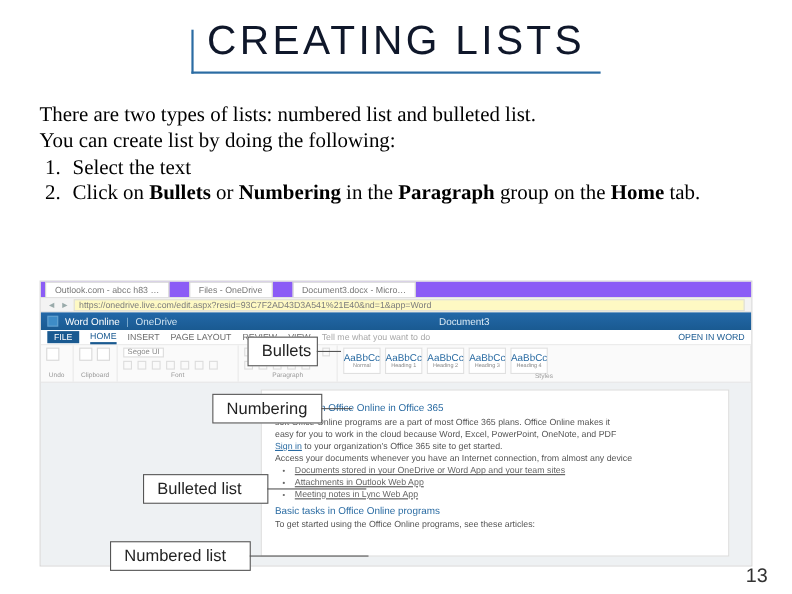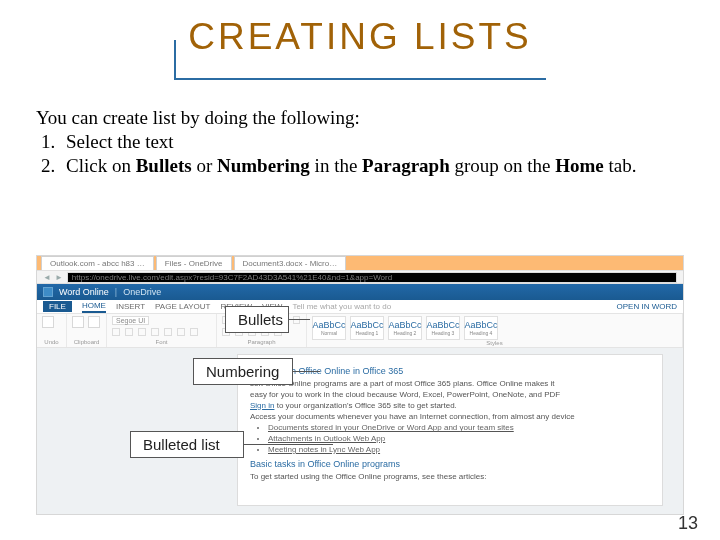--- a/index.html
+++ b/index.html
@@ -1,42 +1,42 @@
 <!DOCTYPE html>
 <html><head>
 <meta charset="utf-8">
 <style>
   * { box-sizing: border-box; margin: 0; padding: 0; }
   html, body { width: 720px; height: 540px; font-family: "Times New Roman", serif; background: #fff; overflow: hidden; }
   .slide { width: 720px; height: 540px; position: relative; background: #fff; }
 
   .title-wrap { padding-top: 16px; text-align: center; }
   .title-bar {
-    display: inline-block; position: relative; padding: 0 14px 20px 14px;
-    color: #a16207; letter-spacing: 3px; font-family: Arial, Helvetica, sans-serif;
+    display: inline-block; position: relative; padding: 0 14px 7px 14px;
+    color: #0f172a; letter-spacing: 3px; font-family: Arial, Helvetica, sans-serif;
     font-weight: 400; font-size: 37px;
   }
   .title-underline { position: absolute; left: 0; right: 0; bottom: -2px; height: 2px; background: #2b6ca3; }
   .title-tick { position: absolute; left: 0; bottom: -2px; width: 2px; height: 40px; background: #2b6ca3; }
 
   .body { padding: 28px 36px 0 36px; font-size: 19px; line-height: 1.25; color: #000; }
   .body p { margin-bottom: 0; }
   .body ol { padding-left: 24px; }
   .body li { padding-left: 6px; }
 
   .shot {
     position: absolute; left: 36px; right: 36px; top: 255px; height: 260px;
     border: 1px solid #d7d7d7; background: #fafafa; overflow: hidden;
     font-family: "Segoe UI", Arial, sans-serif;
   }
-  .browser-tabs { height: 14px; background: #fdba74; display: flex; font-size: 8px; align-items: center; gap: 2px; padding-left: 4px; }
+  .browser-tabs { height: 14px; background: #8b5cf6; display: flex; font-size: 8px; align-items: center; gap: 18px; padding-left: 4px; }
   .browser-tabs .tab { background: #fff; padding: 2px 8px; border: 1px solid #d0d0d0; border-bottom: none; color: #777; }
   .addr { height: 14px; background: #f3f3f3; border-top: 1px solid #e0e0e0; border-bottom: 1px solid #e0e0e0; display: flex; align-items: center; font-size: 8px; color: #888; padding: 0 6px; gap: 4px; }
   .addr .nav { color: #9aa; }
-  .addr .url { flex: 1; background: #000000; border: 1px solid #dcdcdc; padding: 0 4px; color: #7c7c7c; }
+  .addr .url { flex: 1; background: #fef9c3; border: 1px solid #dcdcdc; padding: 0 4px; color: #7c7c7c; }
 
   .brand { height: 16px; background: linear-gradient(#2268a8,#1a5a91); display: flex; align-items: center; font-size: 9px; color: #fff; padding: 0 6px; gap: 6px; }
   .brand .wo-icon { width: 10px; height: 10px; background:#3e8cc7; border:1px solid #fff3; }
   .brand .sep { color: #8fb9d8; }
   .brand .drive { color:#cfe3f1; }
   .brand .doc { flex:1; text-align:center; color:#dbeaf5; }
 
   .ribbon-tabs { height: 14px; background:#fff; border-bottom:1px solid #e4e4e4; display:flex; gap:10px; align-items:center; font-size:8px; padding:0 6px; color:#6b6b6b; }
   .ribbon-tabs .file { background:#1a5a91; color:#fff; padding:1px 6px; }
   .ribbon-tabs .active { color:#1a5a91; border-bottom:2px solid #1a5a91; padding-bottom:1px; }
@@ -78,20 +78,21 @@
 
   <div class="title-wrap">
     <div class="title-bar">
       <span>CREATING LISTS</span>
       <span class="title-underline"></span>
       <span class="title-tick"></span>
     </div>
   </div>
 
   <div class="body">
+    <p>There are two types of lists: numbered list and bulleted list.</p>
     <p>You can create list by doing the following:</p>
     <ol style="list-style-type: decimal;">
       <li>Select the text</li>
       <li>
         <span>Click on </span><b>Bullets</b><span> or </span><b>Numbering</b><span> in the </span><b>Paragraph</b><span> group on the </span><b>Home</b><span> tab.</span>
       </li>
     </ol>
   </div>
 
   <div class="shot">
@@ -106,20 +107,21 @@
       <span class="nav">◄</span>
       <span class="nav">►</span>
       <span class="url">https://onedrive.live.com/edit.aspx?resid=93C7F2AD43D3A541%21E40&amp;nd=1&amp;app=Word</span>
     </div>
 
     <div class="brand">
       <span class="wo-icon"></span>
       <span>Word Online</span>
       <span class="sep">|</span>
       <span class="drive">OneDrive</span>
+      <span class="doc">Document3</span>
     </div>
 
     <div class="ribbon-tabs">
       <span class="file">FILE</span>
       <span class="active">HOME</span>
       <span>INSERT</span>
       <span>PAGE LAYOUT</span>
       <span>REVIEW</span>
       <span>VIEW</span>
       <span class="tell">Tell me what you want to do</span>
@@ -229,16 +231,20 @@
   <div class="callout" style="left:193px; top:358px; width:100px;">
     <span>Numbering</span>
     <span class="lead" style="right:-28px; top:12px; width:28px;"></span>
   </div>
 
   <div class="callout" style="left:130px; top:431px; width:114px;">
     <span>Bulleted list</span>
     <span class="lead" style="right:-90px; top:12px; width:90px;"></span>
   </div>
 
+  <div class="callout" style="left:100px; top:492px; width:128px;">
+    <span>Numbered list</span>
+    <span class="lead" style="right:-108px; top:12px; width:108px;"></span>
+  </div>
 
   <div class="page-num">13</div>
 
 </div>
 
 </body></html>

